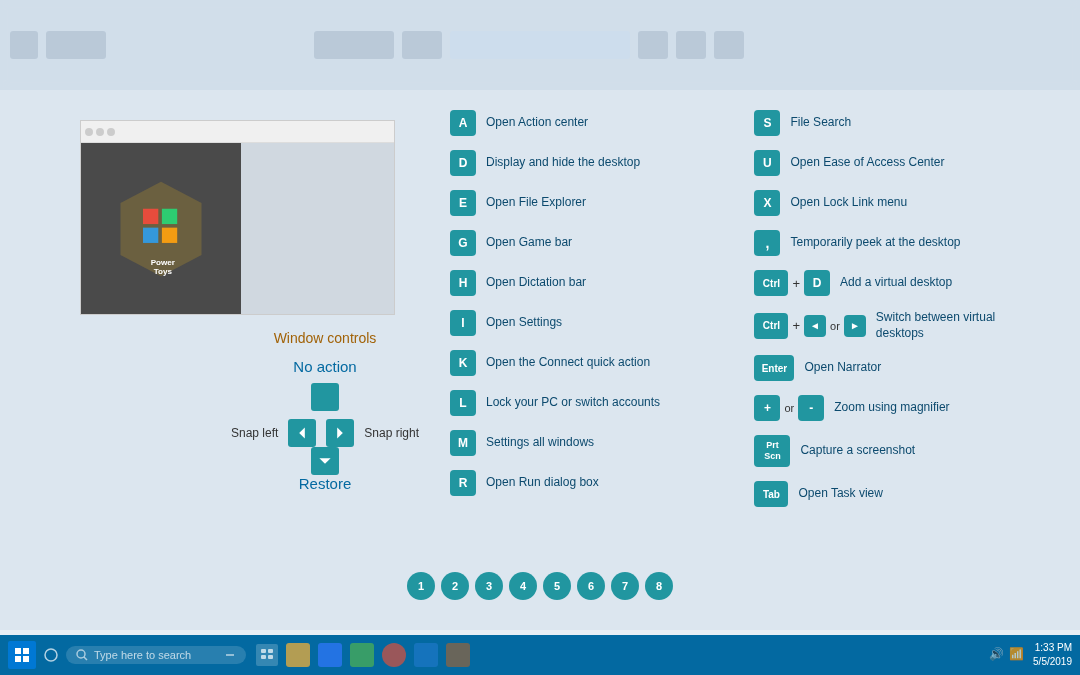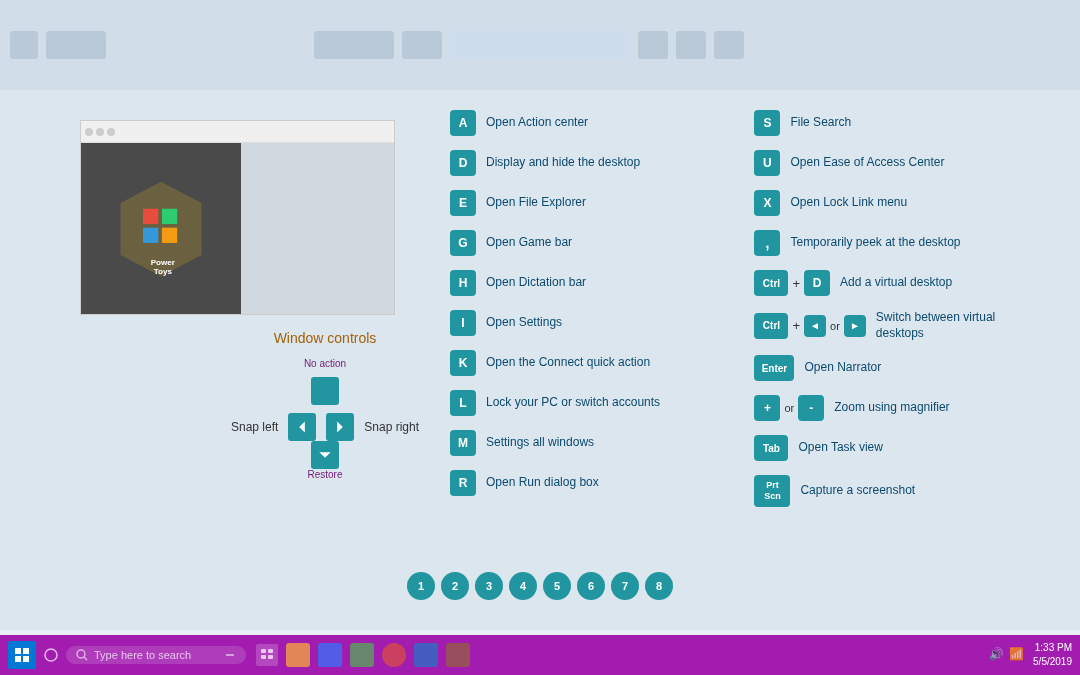--- a/index.html
+++ b/index.html
@@ -120,22 +120,22 @@
       text-align: center;
     }
 
     .wc-title {
       font-size: 14px;
       color: #a16207;
       margin-bottom: 12px;
     }
 
     .wc-no-action {
-      font-size: 10px;
-      color: #701a75;
+      font-size: 15px;
+      color: #0369a1;
       margin-bottom: 8px;
     }
 
     .wc-row {
       display: flex;
       align-items: center;
       justify-content: center;
       gap: 10px;
     }
 
@@ -283,21 +283,21 @@
       cursor: pointer;
     }
 
     
     .taskbar {
       position: absolute;
       bottom: 0;
       left: 0;
       width: 100%;
       height: 40px;
-      background: #a21caf;
+      background: #0369a1;
       display: flex;
       align-items: center;
       padding: 0 8px;
       gap: 6px;
     }
 
     .taskbar-start {
       width: 28px; height: 28px;
       background: #0078d4;
       display: flex; align-items: center; justify-content: center;
@@ -536,27 +536,27 @@
       <div class="shortcut-row">
         <div class="shortcut-inline">
           <div class="key-badge plus-minus">+</div>
           <span class="plus-text" style="font-size:11px;">or</span>
           <div class="key-badge plus-minus">-</div>
         </div>
         <span class="shortcut-desc">Zoom using magnifier</span>
       </div>
       
       <div class="shortcut-row">
+        <div class="key-badge prtscn" style="min-width:36px; height:32px; font-size:9px; line-height:1.2; padding:2px;">Prt<br>Scn</div>
+        <span class="shortcut-desc">Capture a screenshot</span>
+      </div>
+      
+      <div class="shortcut-row">
         <div class="key-badge tab">Tab</div>
         <span class="shortcut-desc">Open Task view</span>
-      </div>
-      
-      <div class="shortcut-row">
-        <div class="key-badge prtscn" style="min-width:36px; height:32px; font-size:9px; line-height:1.2; padding:2px;">Prt<br>Scn</div>
-        <span class="shortcut-desc">Capture a screenshot</span>
       </div>
     </div>
   </div>
 
   <div class="pagination">
     <div class="page-dot">1</div>
     <div class="page-dot">2</div>
     <div class="page-dot">3</div>
     <div class="page-dot">4</div>
     <div class="page-dot">5</div>

